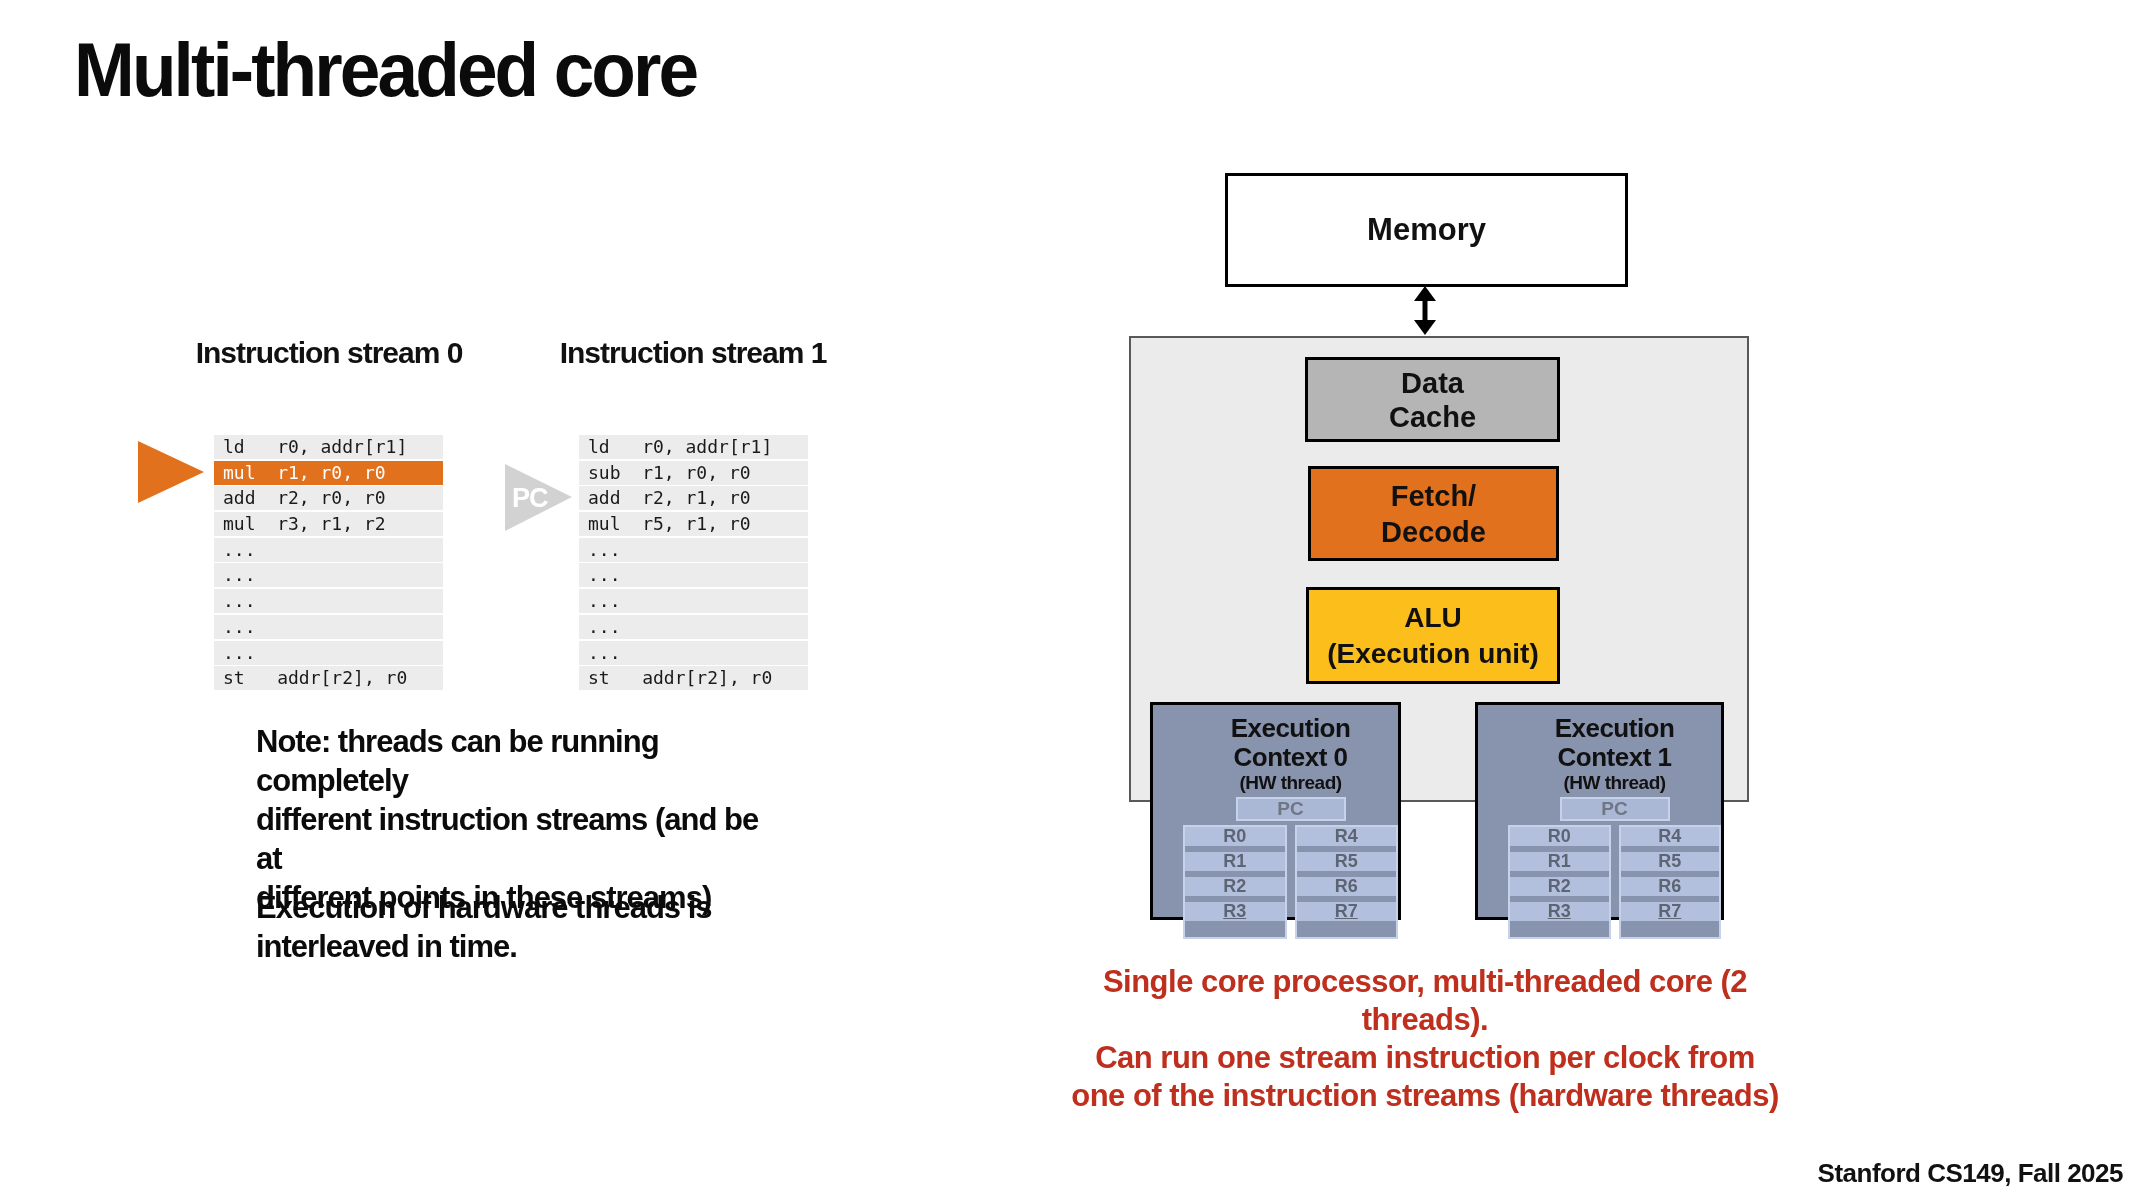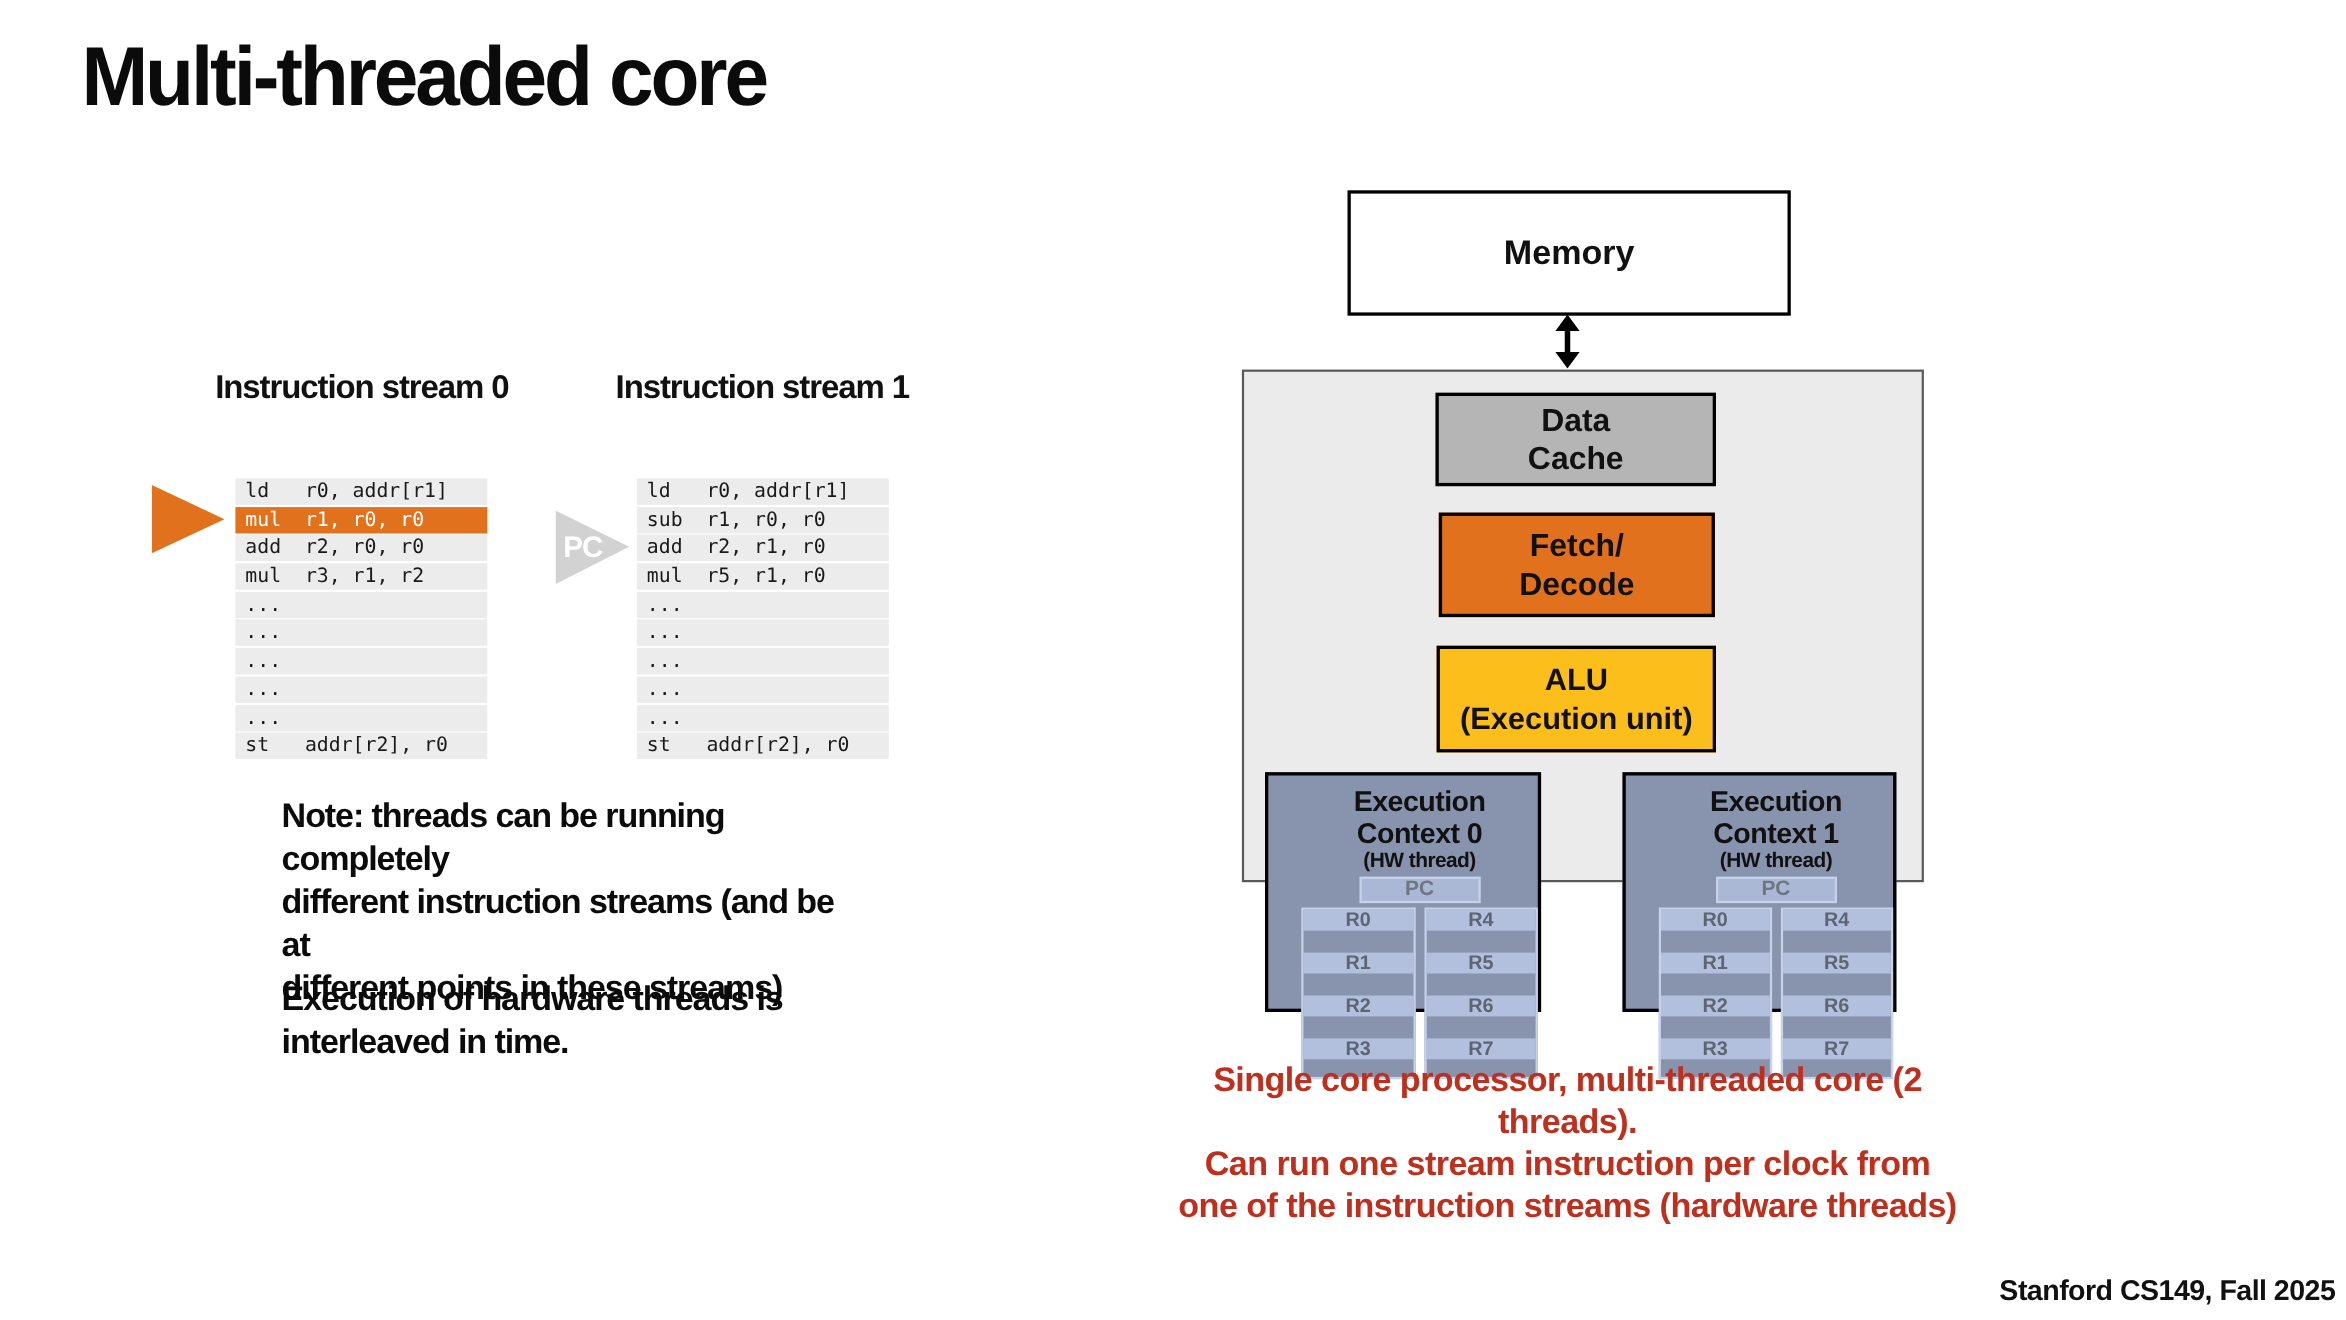--- a/index.html
+++ b/index.html
@@ -62,23 +62,23 @@
   .ec1{left:344px;width:249px;}
   .ec-title{margin-top:9px;font-size:26px;font-weight:bold;line-height:29px;white-space:pre-line;letter-spacing:-0.5px;}
   .ec-subtitle{font-size:19px;font-weight:bold;line-height:21px;letter-spacing:-0.5px;}
   .ec-pc{
     width:110px;height:24px;margin:4px auto 4px;background:#aab7d5;border:2px solid #c6d1ea;box-sizing:border-box;
     color:#6f7684;font-weight:bold;font-size:19px;line-height:20px;
   }
   .ec-regs{display:flex;justify-content:center;gap:8px;}
   .reg-col{width:110px;border:2px solid #c6d1ea;box-sizing:border-box;background:#8893ae;}
   .reg-cell{
-    height:19px;margin-bottom:20px;background:#b3c0dd;color:#5d6575;font-weight:bold;font-size:18px;line-height:19px;
-  }
-  .reg-cell:last-child{margin-bottom:16px;}
+    height:19px;margin-bottom:6px;background:#b3c0dd;color:#5d6575;font-weight:bold;font-size:18px;line-height:19px;
+  }
+  .reg-cell:last-child{margin-bottom:16px;text-decoration:underline;}
   
   .caption{
     left:1055px;top:963px;width:740px;text-align:center;color:#bf2f1d;
     font-size:31px;font-weight:bold;letter-spacing:-0.5px;line-height:38px;
   }
   
   .footer{
     right:10px;top:1158px;font-size:26px;font-weight:bold;letter-spacing:-0.5px;white-space:nowrap;
   }
 </style>

